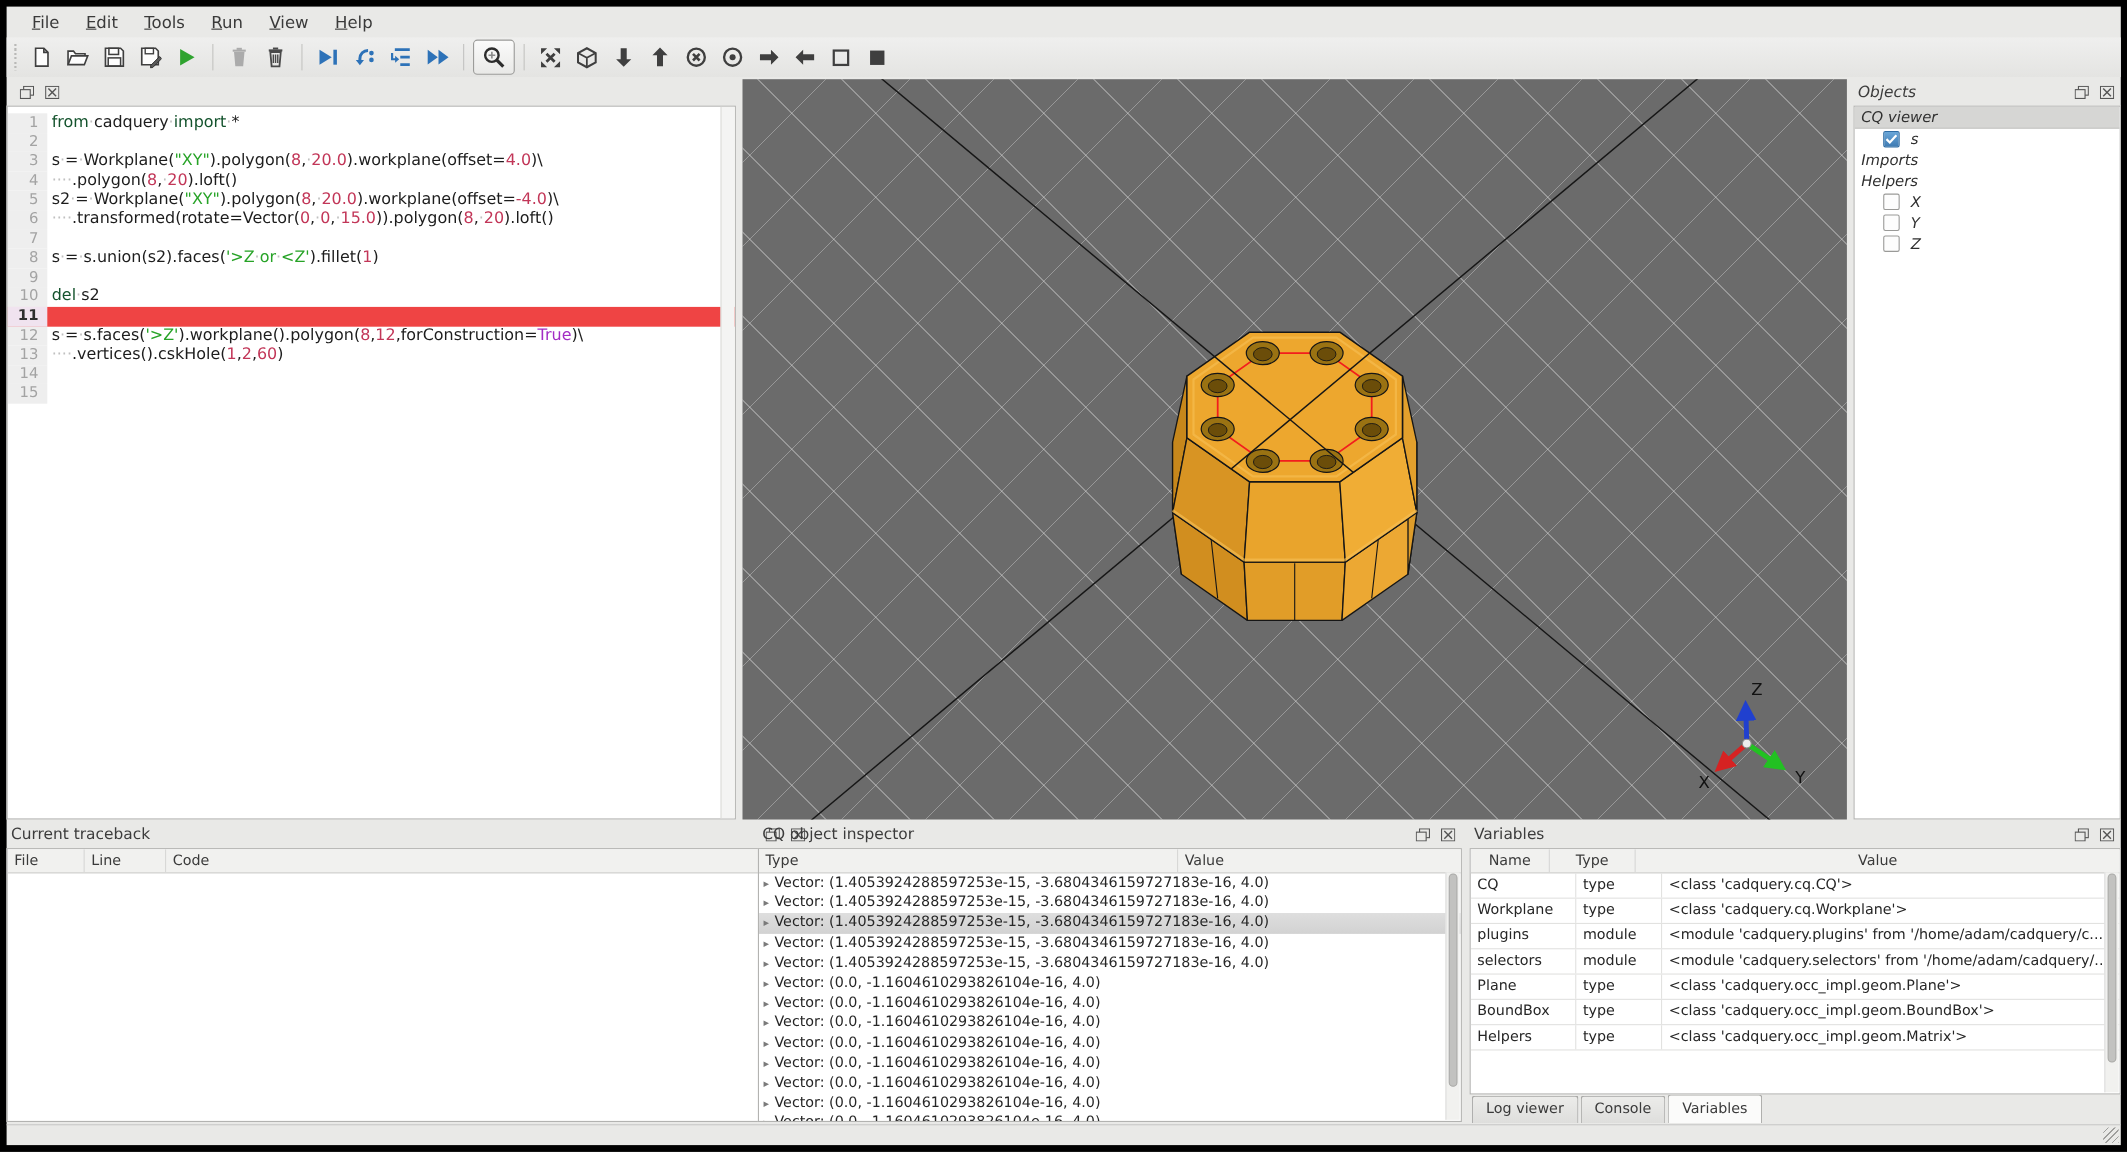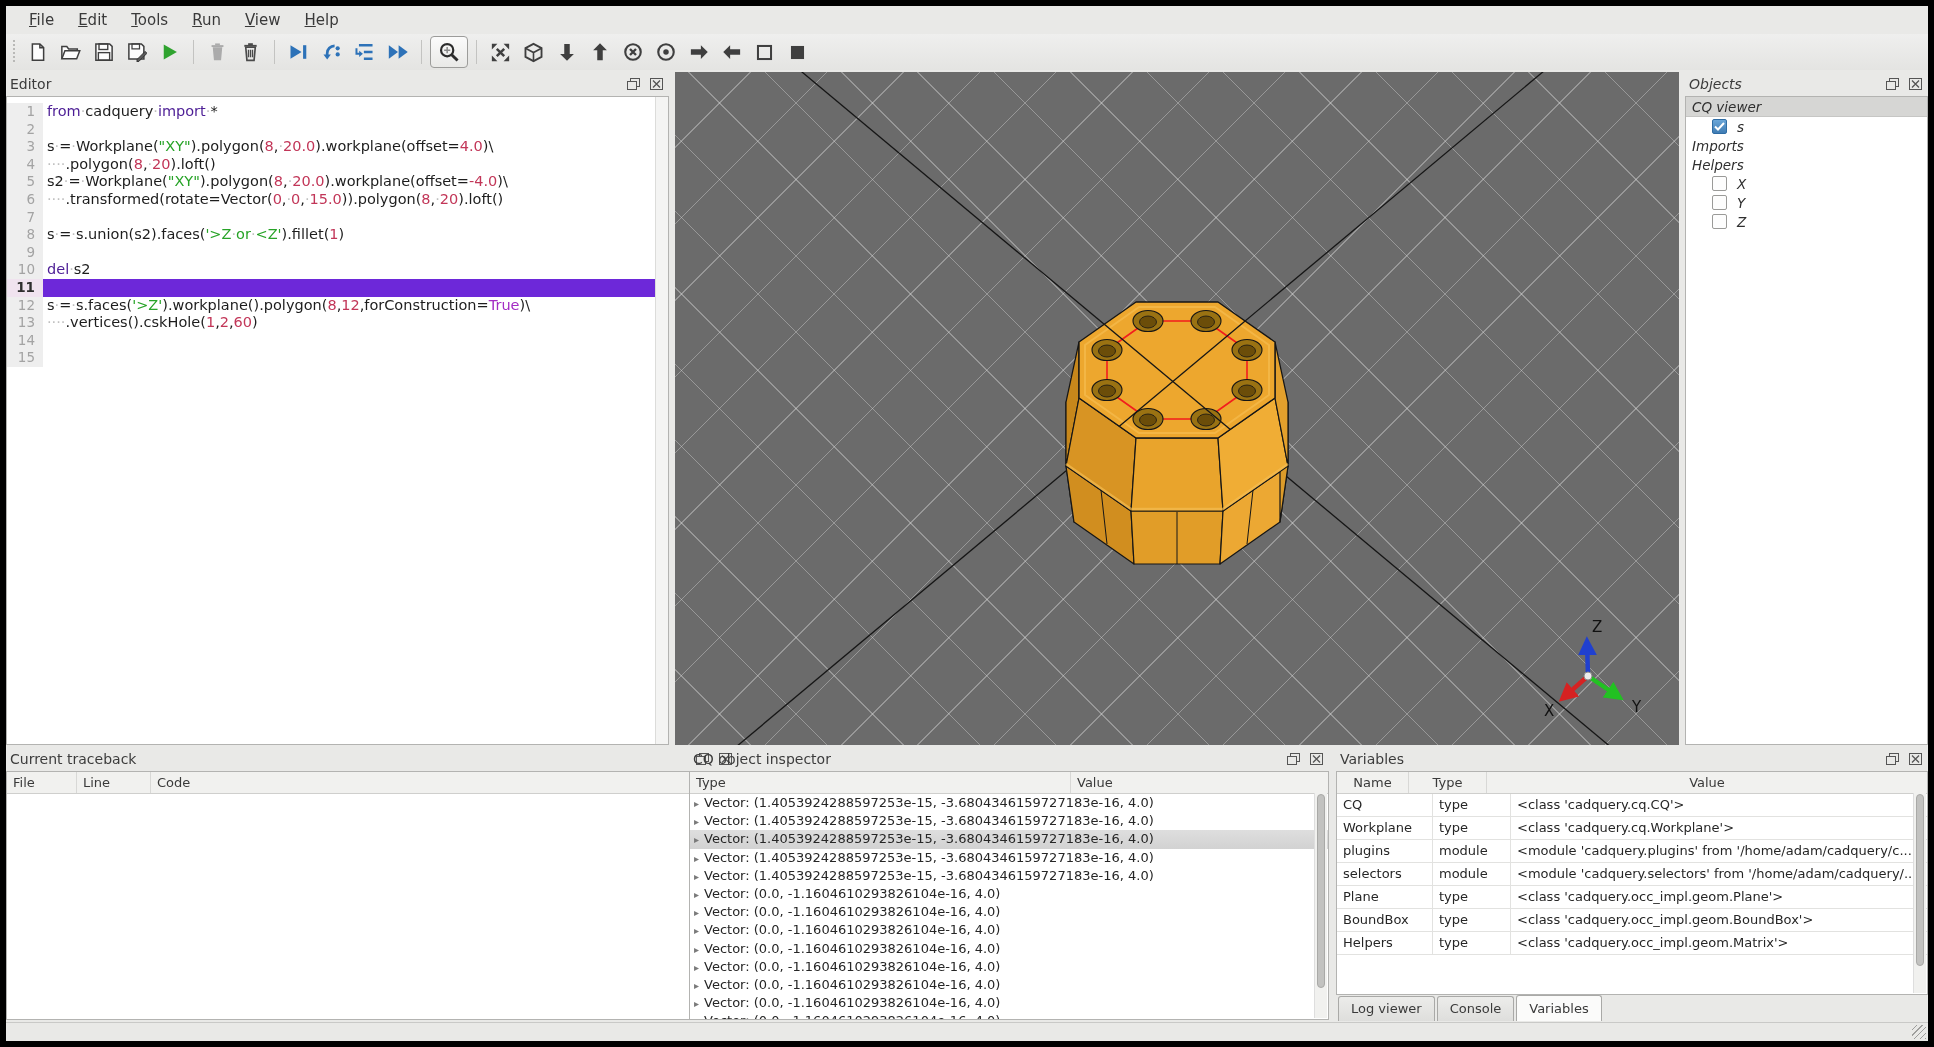--- a/index.html
+++ b/index.html
@@ -33,26 +33,26 @@
   .ptitle { height:24px; display:flex; align-items:center; font-size:14px; color:#3c3c3c;
             padding:0 4px; }
   .ptitle .t { flex:1; }
   .wbtn { width:17px; height:15px; margin-left:6px; display:flex; align-items:center; justify-content:center; }
   .pbody { position:absolute; left:0; right:0; top:24px; bottom:0;
            background:#fff; border:1px solid #b3b3b1; overflow:hidden; }
 
   
   #editor-body { font-size:14.5px; padding-top:6px; }
   .code-line { display:flex; height:17.6px; line-height:17.6px; white-space:pre; }
-  .code-line.current { background:#6d28d9; }
+  .code-line.current { background:#ef4444; }
   .gutter { width:36px; text-align:right; padding-right:8px; color:#a3a3a3;
             background:#eeeeee; flex:none; font-size:13.5px; }
   .code-line.current .gutter { color:#2e2e2e; font-weight:bold; background:#f0e3ef; }
   .ctext { padding-left:4px; color:#1d1d1d; }
-  .tok-k { color:#4c1d95; } .tok-s { color:#27a327; } .tok-n { color:#c23658; }
+  .tok-k { color:#14532d; } .tok-s { color:#27a327; } .tok-n { color:#c23658; }
   .tok-b { color:#a32cc4; }
   .sp { color:#c0c0c0; }
   #editor-scroll { position:absolute; right:0; top:0; bottom:0; width:13px;
                    background:#f4f4f3; border-left:1px solid #dcdcda; }
 
   
   #viewport { position:absolute; left:669px; top:66px; width:1004px; height:673px;
               background:#6b6b6b;
               background-image:
                 repeating-linear-gradient(45deg,  transparent 0 53px, rgba(225,225,225,.38) 53px 54px),
@@ -313,21 +313,20 @@
         <span>
           <svg width="19" height="19" viewBox="0 0 16 16">
             <rect x="2.5" y="2.5" width="11" height="11" fill="#3f3f3f"></rect>
           </svg>
         </span>
       </div>
     </div>
 
   <div class="panel" style="left:0; top:66px; width:663px; height:673px;">
     <div class="ptitle">
-      <span class="t">Editor</span>
       <span class="wbtn">
           <svg width="13" height="12" viewBox="0 0 13 12">
             <rect x="3.5" y="0.5" width="9" height="8" fill="none" stroke="#555"></rect>
             <rect x="0.5" y="3.5" width="9" height="8" fill="#e9e9e7" stroke="#555"></rect>
           </svg>
         </span>
       <span class="wbtn">
           <svg width="13" height="12" viewBox="0 0 13 12">
             <rect x="0.5" y="0.5" width="12" height="11" fill="none" stroke="#555"></rect>
             <path d="M3 2.5 L10 9.5 M10 2.5 L3 9.5" stroke="#555" stroke-width="1.3"></path>

